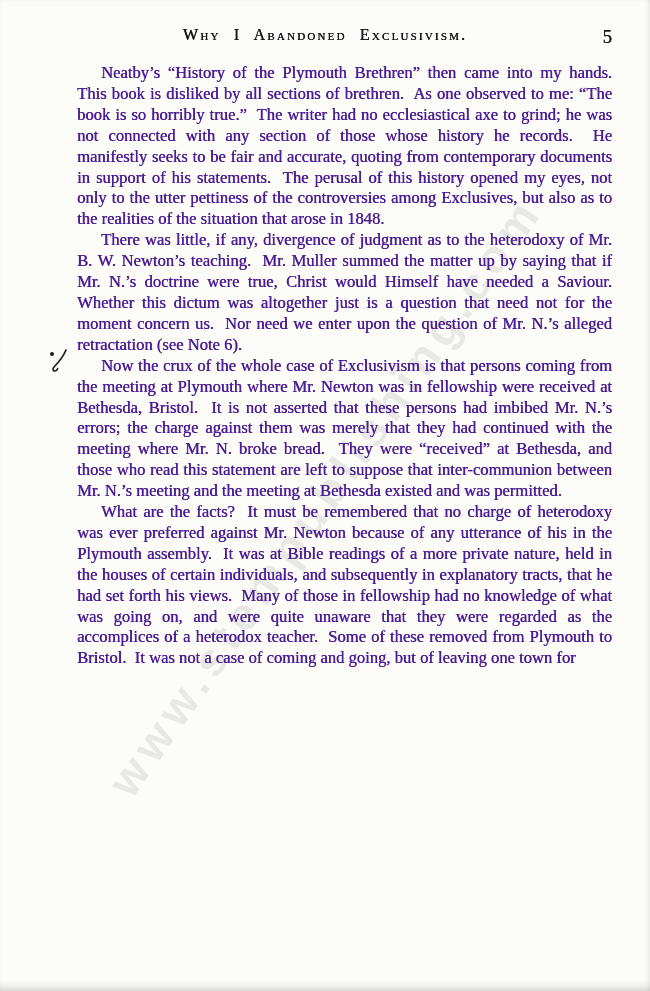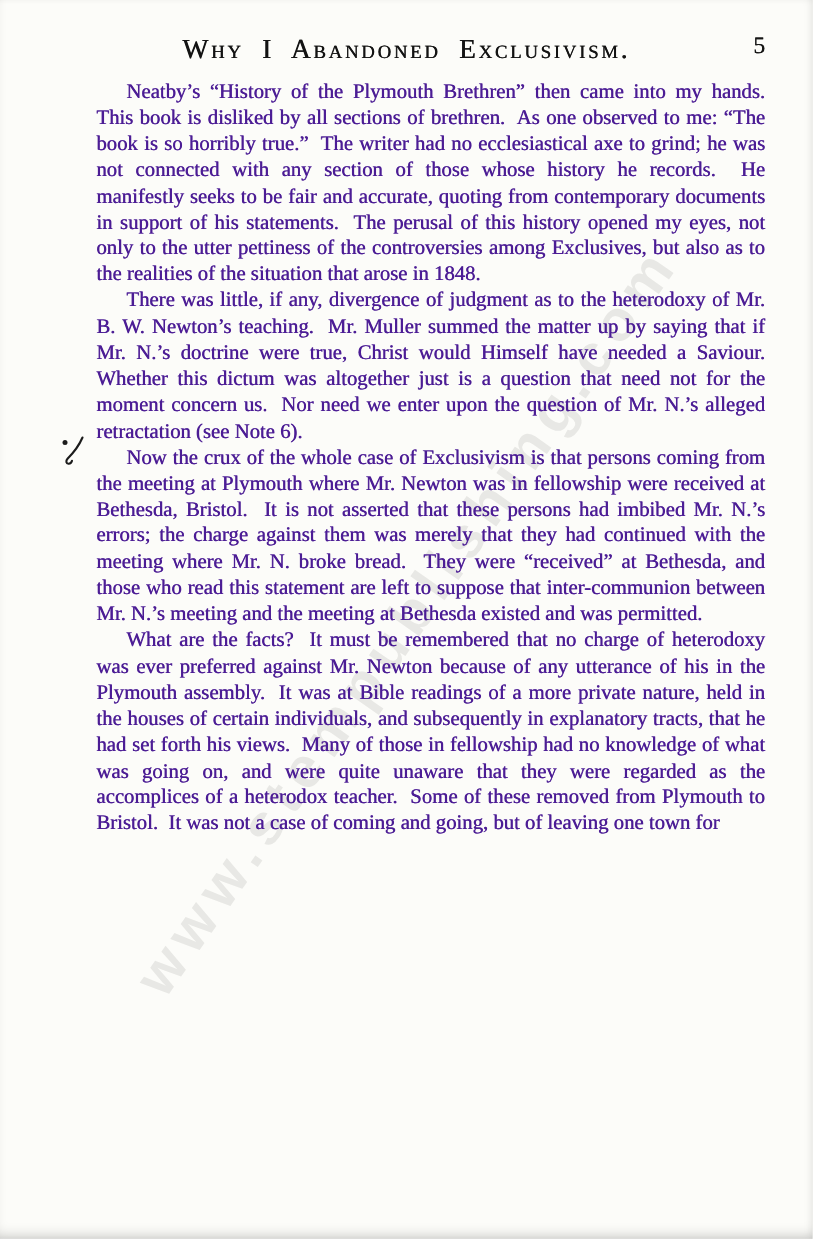--- a/index.html
+++ b/index.html
@@ -30,21 +30,21 @@
     color: rgba(155,155,150,0.20);
     pointer-events: none;
     user-select: none;
   }
   .page-header {
     position: absolute; top: 26px; left: 0; width: 100%;
     text-align: center;
   }
   .header-title {
     font-variant: small-caps;
-    font-size: 22px;
+    font-size: 16px;
     letter-spacing: 2.2px;
     word-spacing: 7px;
     color: #131313;
     text-shadow: 0.35px 0 0 currentColor;
   }
   .page-number {
     position: absolute; top: 26px; right: 38px;
     font-size: 19px;
     text-shadow: 0.35px 0 0 currentColor;
   }

